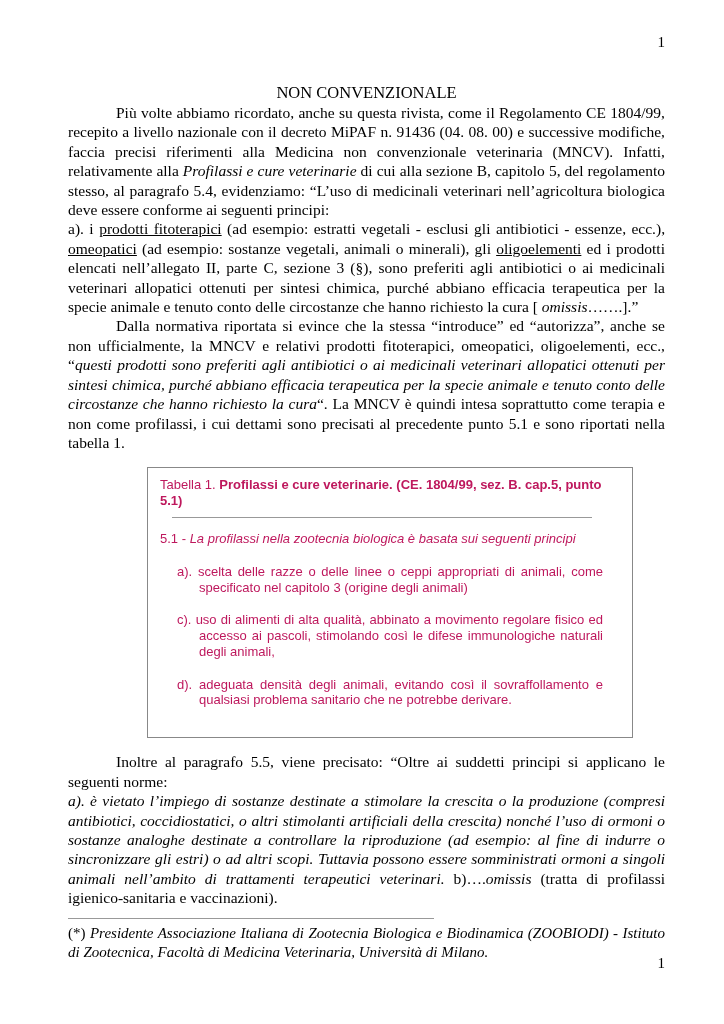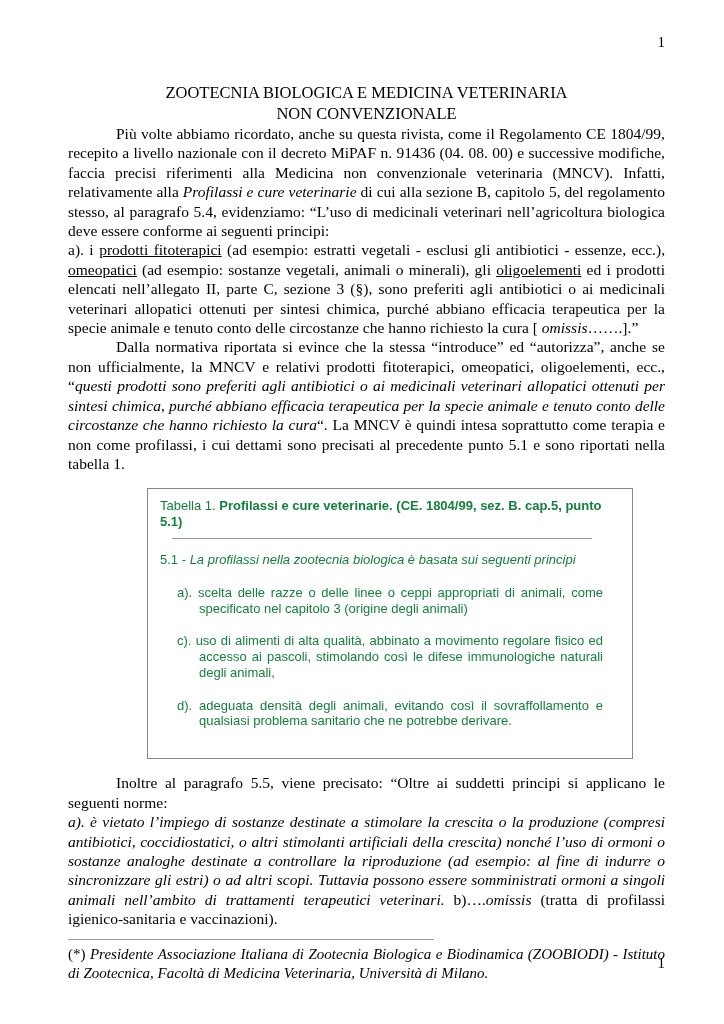--- a/index.html
+++ b/index.html
@@ -50,21 +50,21 @@
 
   .table-box {
     box-sizing: border-box;
     width: 486px;
     margin: 15px 0 11px 79px;
     border: 1px solid #888888;
     padding: 9px 12px 12px 12px;
     font-family: "Liberation Sans", "DejaVu Sans", sans-serif;
     font-size: 13px;
     line-height: 15.8px;
-    color: #15803d;
+    color: #be185d;
   }
   .table-caption { margin: 0; }
   .table-rule {
     border: none;
     border-top: 1px solid #999999;
     margin: 8px 28px 13px 12px;
   }
   .table-subtitle { margin: 0 0 11px 0; }
   .table-item {
     margin: 17px;
@@ -94,21 +94,20 @@
   }
 </style>
 </head>
 <body>
 
 <div class="page">
 
   <div class="page-num-top">1</div>
 
   <div class="doc-title">
-    <div>ZOOTECNIA BIOLOGICA E MEDICINA VETERINARIA</div>
     <div>NON CONVENZIONALE</div>
   </div>
 
 
 
   <p class="body-par first-indent"><span>Più volte abbiamo ricordato, anche su questa rivista, come il Regolamento CE 1804/99, recepito a livello nazionale con il decreto MiPAF n. 91436 (04. 08. 00) e successive modifiche, faccia precisi riferimenti alla Medicina non convenzionale veterinaria (MNCV). Infatti, relativamente alla </span><span class="s-i">Profilassi e cure veterinarie</span><span> di cui alla sezione B, capitolo 5, del regolamento stesso, al paragrafo 5.4, evidenziamo: “L’uso di medicinali veterinari nell’agricoltura biologica deve essere conforme ai seguenti principi:</span></p>
 
   <p class="body-par"><span>a). i </span><span class="s-u">prodotti fitoterapici</span><span> (ad esempio: estratti vegetali - esclusi gli antibiotici - essenze, ecc.), </span><span class="s-u">omeopatici</span><span> (ad esempio: sostanze vegetali, animali o minerali), gli </span><span class="s-u">oligoelementi</span><span> ed i prodotti elencati nell’allegato II, parte C, sezione 3 (§), sono preferiti agli antibiotici o ai medicinali veterinari allopatici ottenuti per sintesi chimica, purché abbiano efficacia terapeutica per la specie animale e tenuto conto delle circostanze che hanno richiesto la cura [ </span><span class="s-i">omissis</span><span>…….].”</span></p>
 
   <p class="body-par first-indent"><span>Dalla normativa riportata si evince che la stessa “introduce” ed “autorizza”, anche se non ufficialmente, la MNCV e relativi prodotti fitoterapici, omeopatici, oligoelementi, ecc., “</span><span class="s-i">questi prodotti sono preferiti agli antibiotici o ai medicinali veterinari allopatici ottenuti per sintesi chimica, purché abbiano efficacia terapeutica per la specie animale e tenuto conto delle circostanze che hanno richiesto la cura</span><span>“. La MNCV è quindi intesa soprattutto come terapia e non come profilassi, i cui dettami sono precisati al precedente punto 5.1 e sono riportati nella tabella 1.</span></p>

